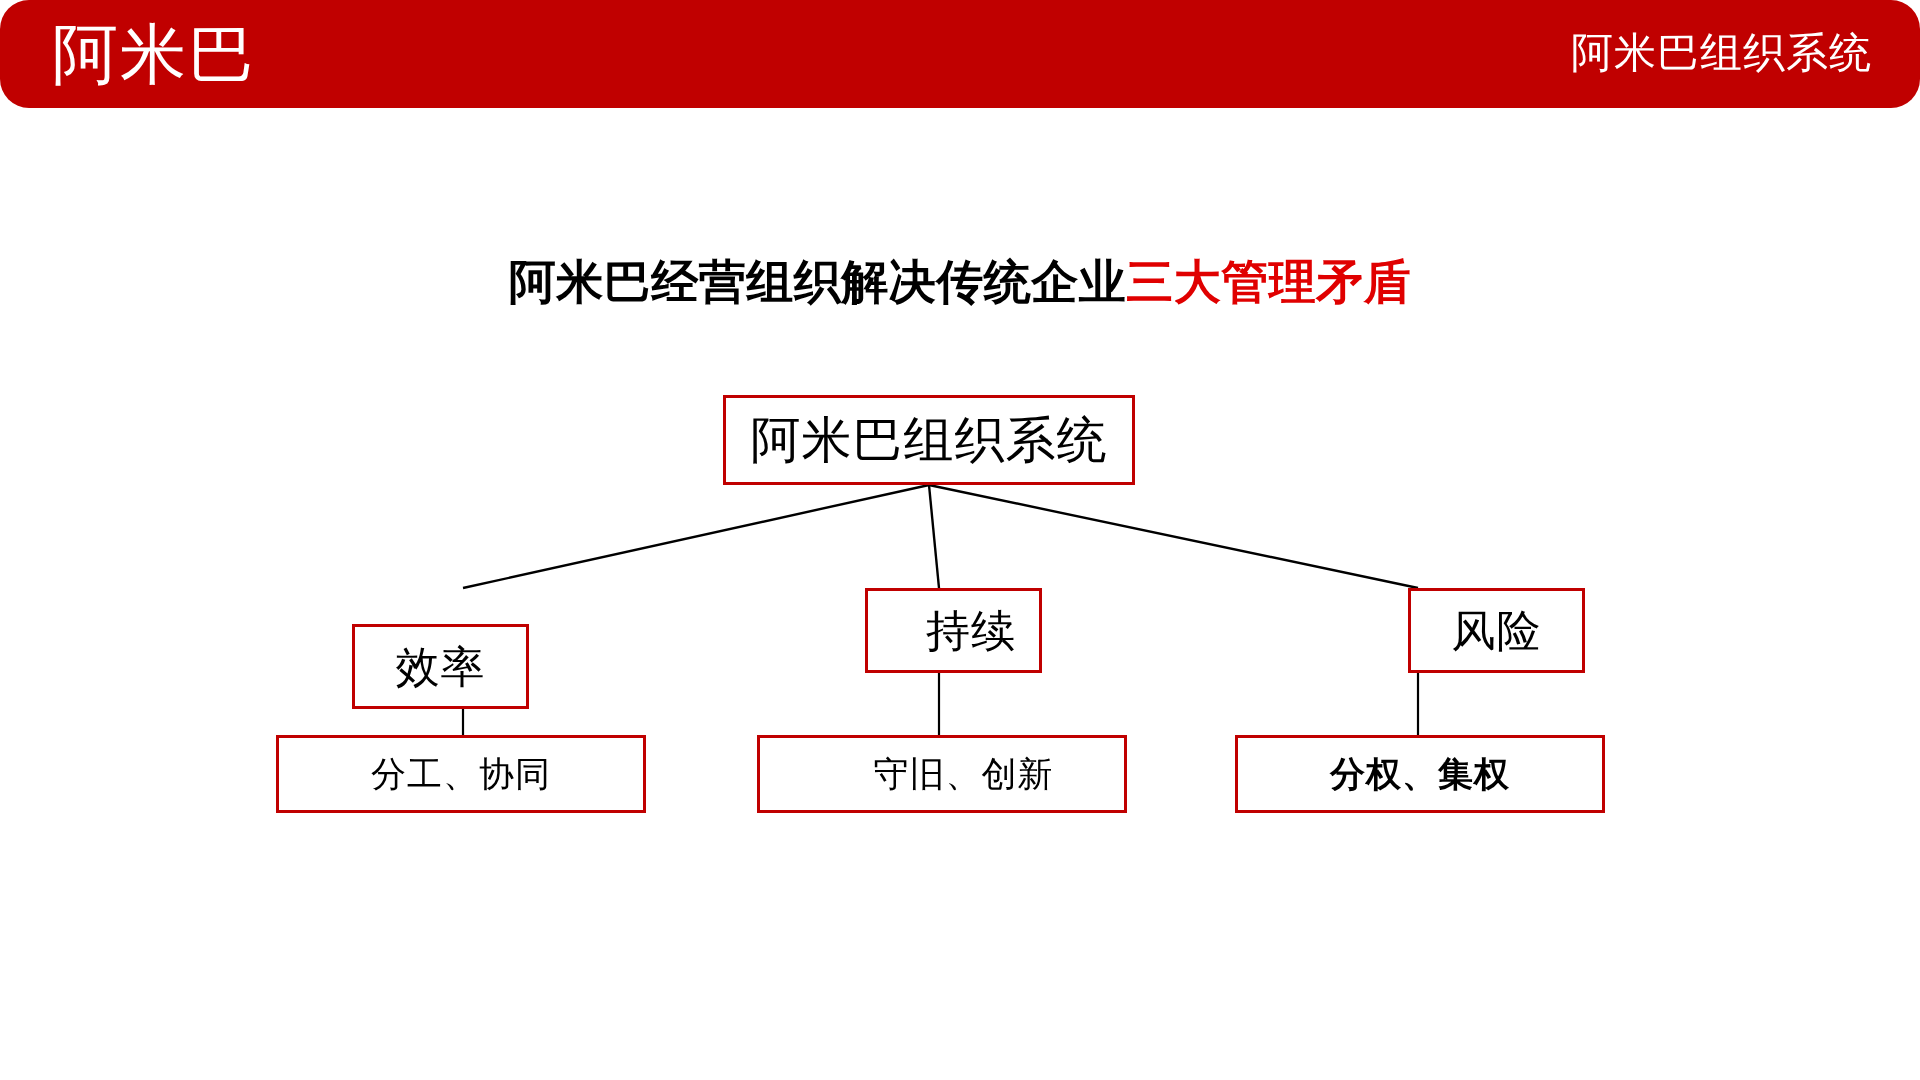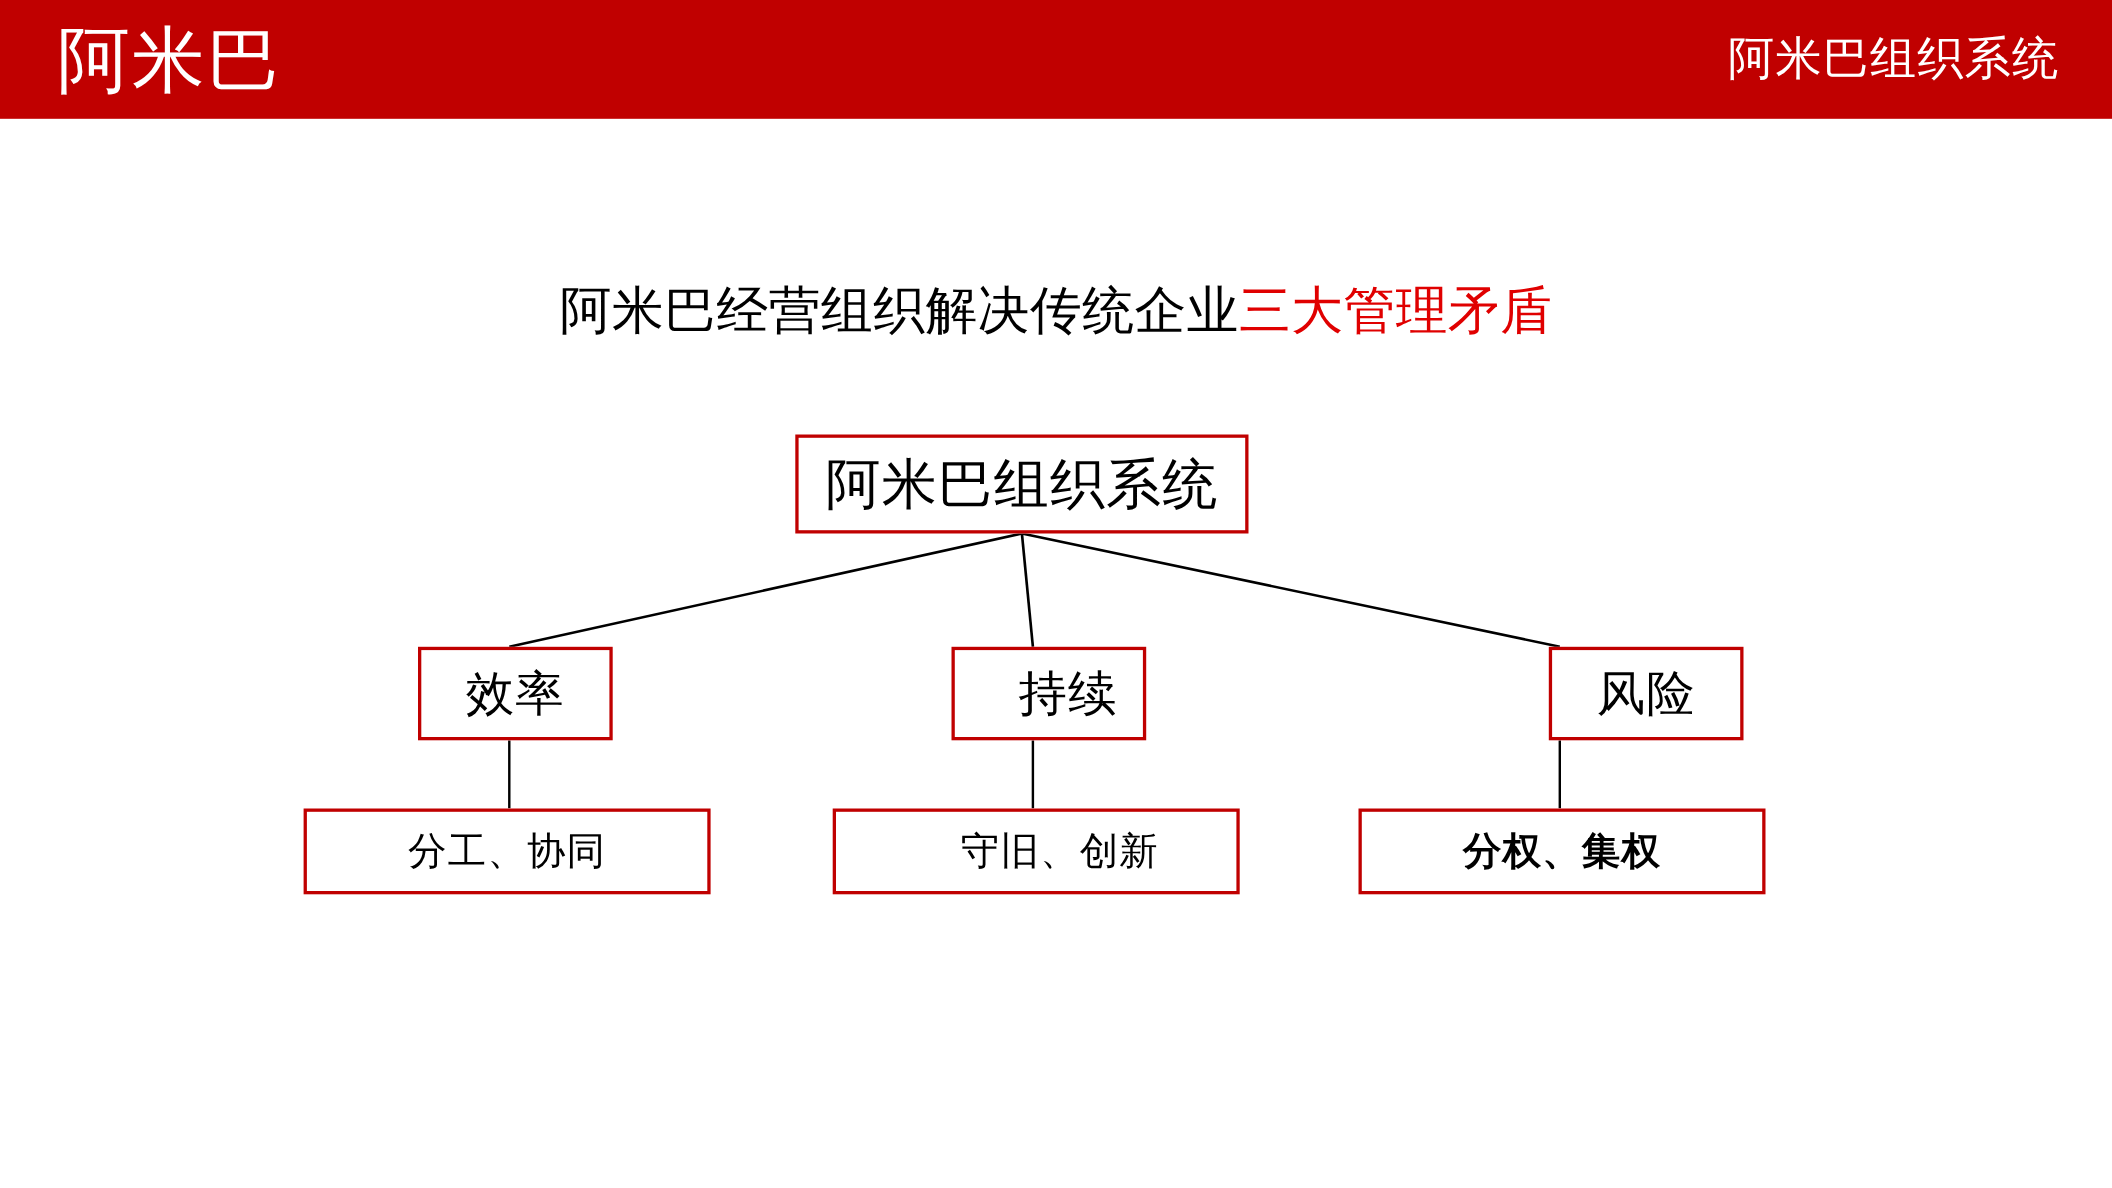--- a/index.html
+++ b/index.html
@@ -27,20 +27,21 @@
   }
 
   
   #header-band {
     position: absolute;
     left: 0;
     top: 0;
     width: 1920px;
     height: 108px;
     background: #c00000;
+    border-radius: 29px;
   }
   #header-logo {
     position: absolute;
     left: 52px;
     top: 8px;
     font-size: 66px;
     line-height: 92px;
     font-weight: 400;
     color: #ffffff;
     letter-spacing: 2px;
@@ -60,21 +61,21 @@
 
   
   #slide-title {
     position: absolute;
     left: 0;
     top: 252px;
     width: 1920px;
     text-align: center;
     font-size: 47px;
     line-height: 60px;
-    font-weight: normal;
+    font-weight: bold;
     color: #000000;
     letter-spacing: 0.5px;
     white-space: nowrap;
   }
   #slide-title .title-black { color: #000000; }
   #slide-title .title-red   { color: #e00000; }
 
   
   #diagram {
     position: absolute;
@@ -117,21 +118,21 @@
 
   
   .node-level2 {
     top: 588px;
     width: 177px;
     height: 85px;
     font-size: 44px;
     line-height: 44px;
     letter-spacing: 1px;
   }
-  #node-efficiency { left: 380px; }
+  #node-efficiency { left: 352px; margin-top: 36px; }
   #node-sustain    { left: 865px; padding-left: 35px; }
   #node-risk       { left: 1408px; }
 
   
   .node-level3 {
     top: 735px;
     width: 370px;
     height: 78px;
     font-size: 35px;
     line-height: 42px;

